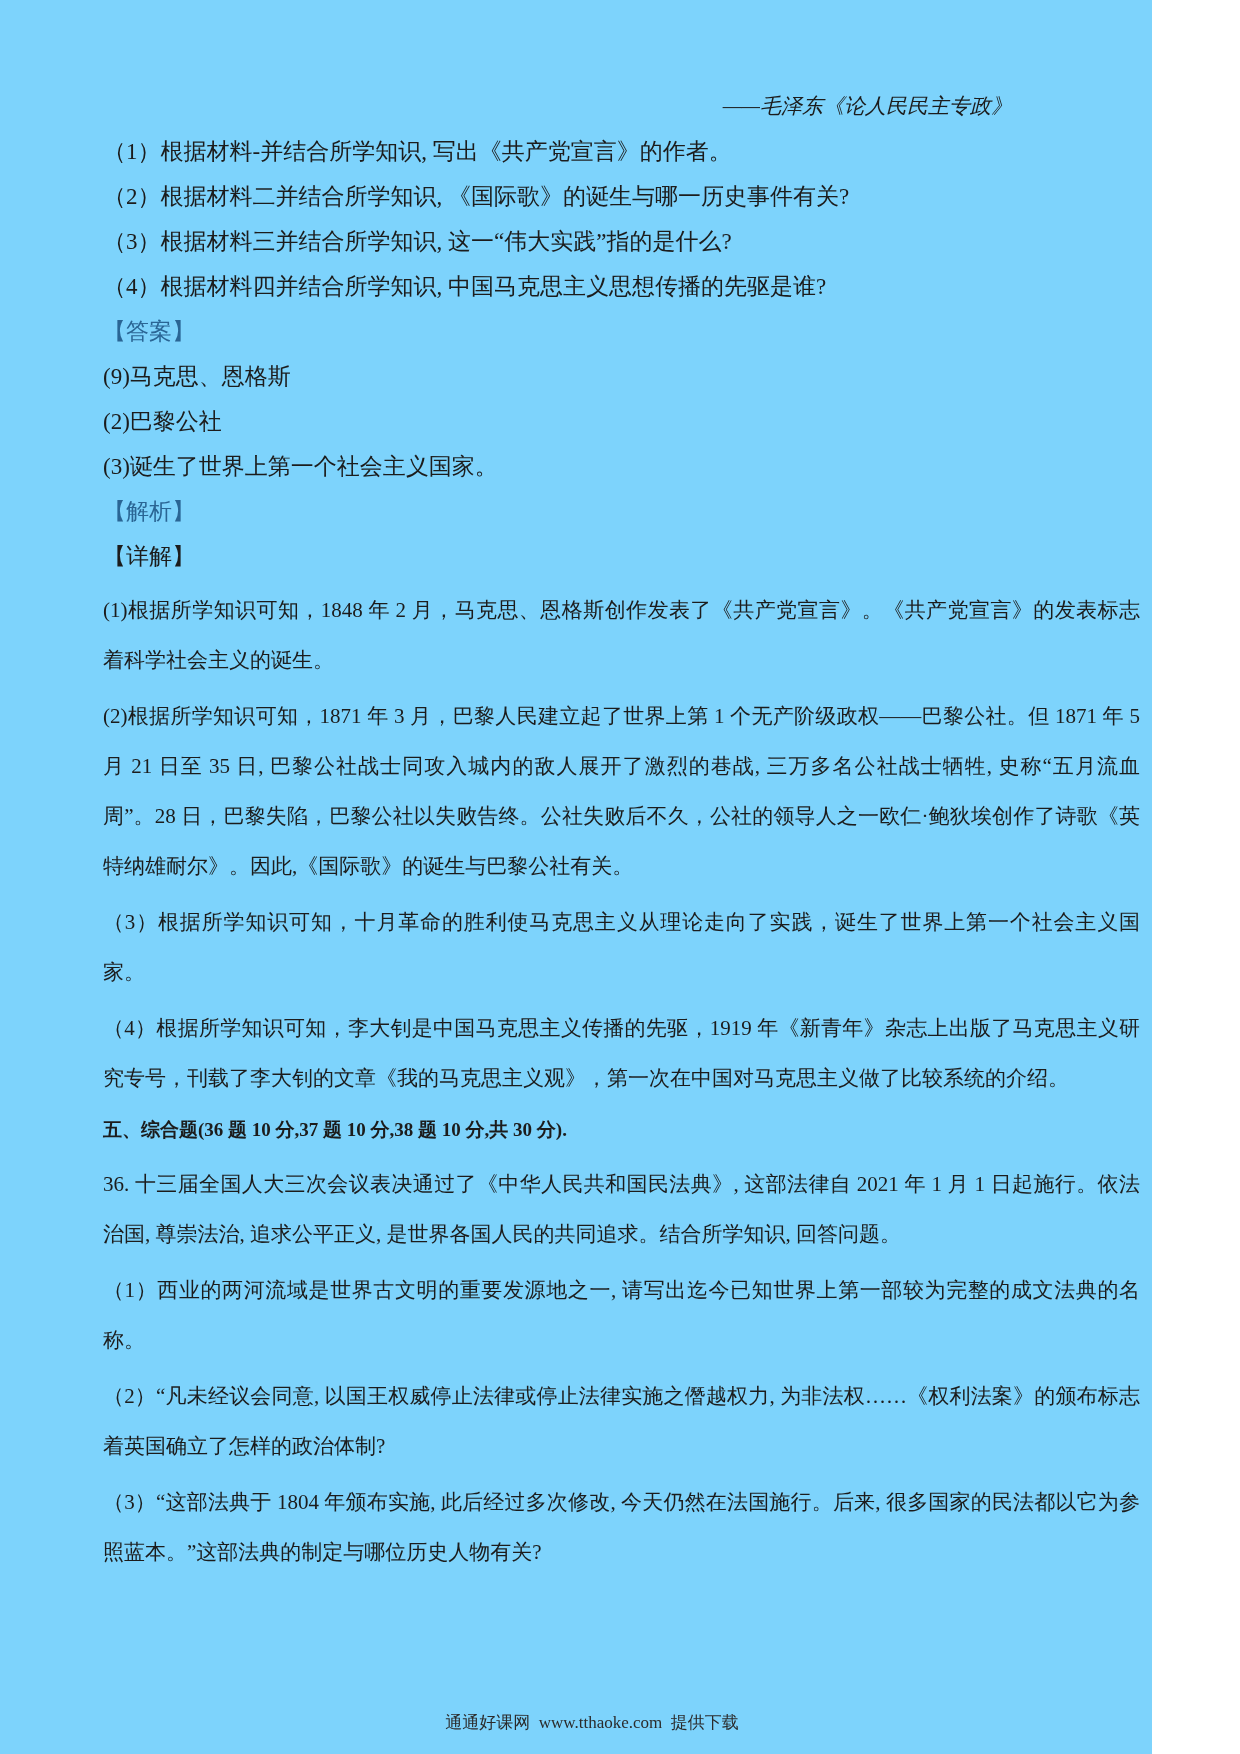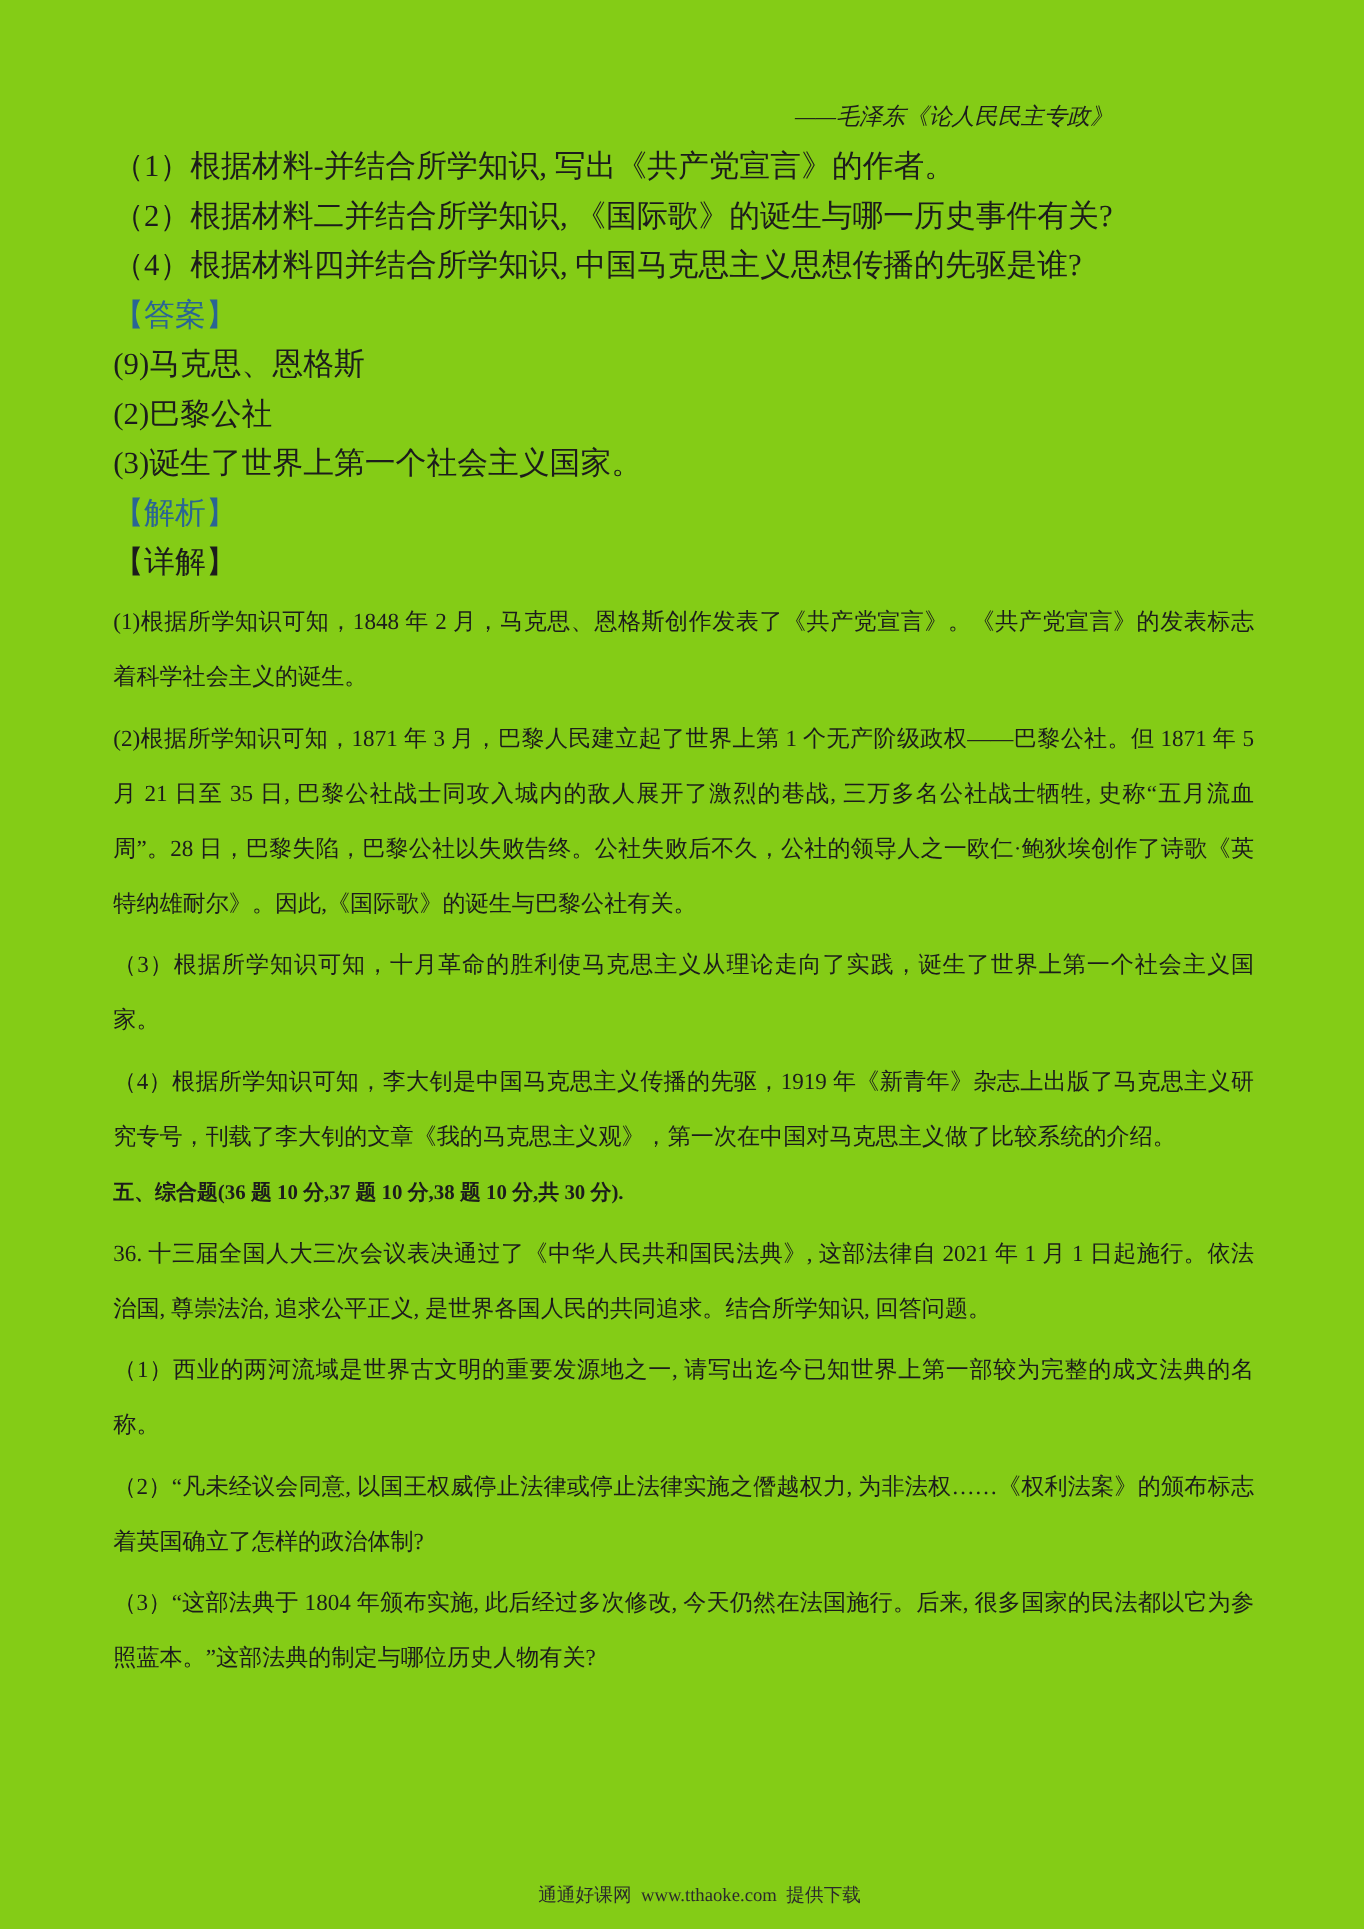--- a/index.html
+++ b/index.html
@@ -1,32 +1,32 @@
 <!DOCTYPE html>
 <html><head>
 <meta charset="utf-8">
 <style>
   html, body { margin: 0; padding: 0; background: #ffffff; }
   .page {
     position: relative;
-    width: 1240px;
+    width: 1152px;
     height: 1754px;
-    background: #84cc16;
+    background: #7dd3fc;
     font-family: "Liberation Serif", "DejaVu Serif", serif;
     color: #1c1c1c;
     overflow: hidden;
   }
   .content {
     position: absolute;
     top: 84px;
     left: 103px;
     width: 1037px;
   }
   .line {
-    font-size: 28px;
+    font-size: 23px;
     line-height: 45px;
     white-space: nowrap;
   }
   .attribution {
     text-align: right;
     padding-right: 128px;
     font-style: italic;
     font-size: 21px;
   }
   .blue { color: #2a6594; }
@@ -59,20 +59,21 @@
 </head>
 <body>
 
 <div class="page">
   <div class="content">
 
     <div class="line attribution">——毛泽东《论人民民主专政》</div>
 
     <div class="line">（1）根据材料-并结合所学知识, 写出《共产党宣言》的作者。</div>
     <div class="line">（2）根据材料二并结合所学知识, 《国际歌》的诞生与哪一历史事件有关?</div>
+    <div class="line">（3）根据材料三并结合所学知识, 这一“伟大实践”指的是什么?</div>
     <div class="line">（4）根据材料四并结合所学知识, 中国马克思主义思想传播的先驱是谁?</div>
 
     <div class="line blue">【答案】</div>
 
     <div class="line">(9)马克思、恩格斯</div>
     <div class="line">(2)巴黎公社</div>
     <div class="line">(3)诞生了世界上第一个社会主义国家。</div>
 
     <div class="line blue">【解析】</div>
 

